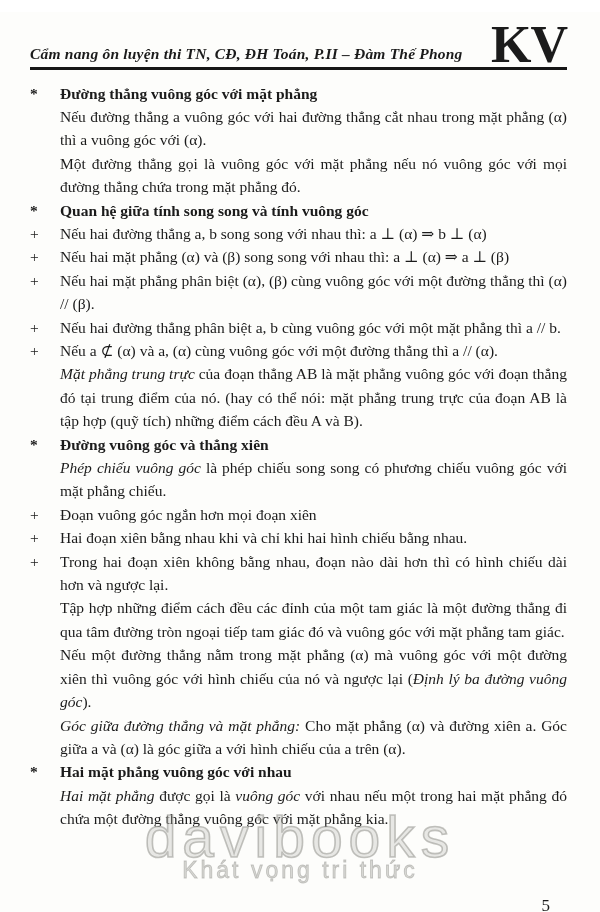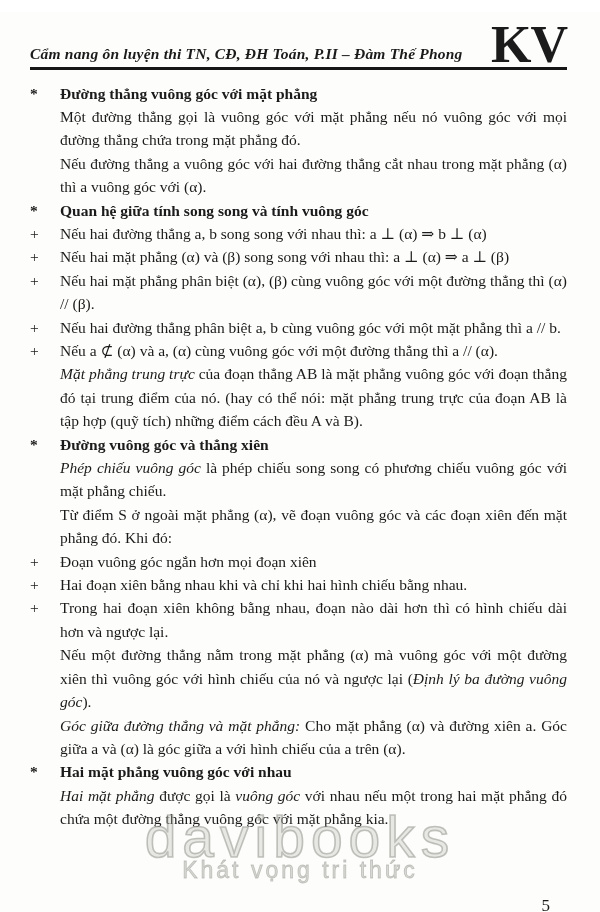--- a/index.html
+++ b/index.html
@@ -72,25 +72,25 @@
     <span class="kv-logo">KV</span>
   </div>
 
   <div class="content">
       <div class="row heading">
         <span class="marker">*</span>
         <div class="text"><span class="">Đường thẳng vuông góc với mặt phẳng</span></div>
       </div>
       <div class="row para">
         <span class="marker"></span>
-        <div class="text"><span class="">Một đường thẳng gọi là vuông góc với mặt phẳng nếu nó vuông góc với mọi đường thẳng chứa trong mặt phẳng đó.</span></div>
+        <div class="text"><span class="">Nếu đường thẳng a vuông góc với hai đường thẳng cắt nhau trong mặt phẳng (α) thì  a vuông góc với (α).</span></div>
       </div>
       <div class="row para">
         <span class="marker"></span>
-        <div class="text"><span class="">Nếu đường thẳng a vuông góc với hai đường thẳng cắt nhau trong mặt phẳng (α) thì  a vuông góc với (α).</span></div>
+        <div class="text"><span class="">Một đường thẳng gọi là vuông góc với mặt phẳng nếu nó vuông góc với mọi đường thẳng chứa trong mặt phẳng đó.</span></div>
       </div>
       <div class="row heading">
         <span class="marker">*</span>
         <div class="text"><span class="">Quan hệ giữa tính song song và tính vuông góc</span></div>
       </div>
       <div class="row bullet">
         <span class="marker">+</span>
         <div class="text"><span class="">Nếu hai đường thẳng  a, b song song với nhau thì:  a ⊥ (α)  ⇒  b ⊥ (α)</span></div>
       </div>
       <div class="row bullet">
@@ -114,35 +114,35 @@
         <div class="text"><span class="it">Mặt phẳng trung trực</span><span class=""> của đoạn thẳng  AB  là mặt phẳng vuông góc với đoạn thẳng đó tại trung điểm của nó. (hay có thể nói: mặt phẳng trung trực của đoạn  AB là tập hợp (quỹ tích) những điểm cách đều  A và B).</span></div>
       </div>
       <div class="row heading">
         <span class="marker">*</span>
         <div class="text"><span class="">Đường vuông góc và thẳng xiên</span></div>
       </div>
       <div class="row para">
         <span class="marker"></span>
         <div class="text"><span class="it">Phép chiếu vuông góc</span><span class=""> là phép chiếu song song có phương chiếu vuông góc với mặt phẳng chiếu.</span></div>
       </div>
-      <div class="row para">
-        <span class="marker"></span>
-        <div class="text"><span class="">Từ điểm S ở ngoài mặt phẳng (α), vẽ đoạn vuông góc và các đoạn xiên đến mặt phẳng đó. Khi đó:</span></div>
-      </div>
       <div class="row bullet">
         <span class="marker">+</span>
         <div class="text"><span class="">Đoạn vuông góc ngắn hơn mọi đoạn xiên</span></div>
       </div>
       <div class="row bullet">
         <span class="marker">+</span>
         <div class="text"><span class="">Hai đoạn xiên bằng nhau khi và chỉ khi hai hình chiếu bằng nhau.</span></div>
       </div>
       <div class="row bullet">
         <span class="marker">+</span>
         <div class="text"><span class="">Trong hai đoạn xiên không bằng nhau, đoạn nào dài hơn thì có hình chiếu dài hơn và ngược lại.</span></div>
+      </div>
+      <div class="row para">
+        <span class="marker"></span>
+        <div class="text"><span class="">Tập hợp những điểm cách đều các đỉnh của một tam giác là một đường thẳng đi qua tâm đường tròn ngoại tiếp tam giác đó và vuông góc với mặt phẳng tam giác.</span></div>
       </div>
       <div class="row para">
         <span class="marker"></span>
         <div class="text"><span class="">Nếu một đường thẳng nằm trong mặt phẳng (α) mà vuông góc với một đường xiên thì vuông góc với hình chiếu của nó và ngược lại (</span><span class="it">Định lý ba đường vuông góc</span><span class="">).</span></div>
       </div>
       <div class="row para">
         <span class="marker"></span>
         <div class="text"><span class="it">Góc giữa đường thẳng và mặt phẳng:</span><span class=""> Cho mặt phẳng (α) và đường xiên a. Góc giữa a và (α) là góc giữa a với hình chiếu của  a  trên (α).</span></div>
       </div>
       <div class="row heading">

